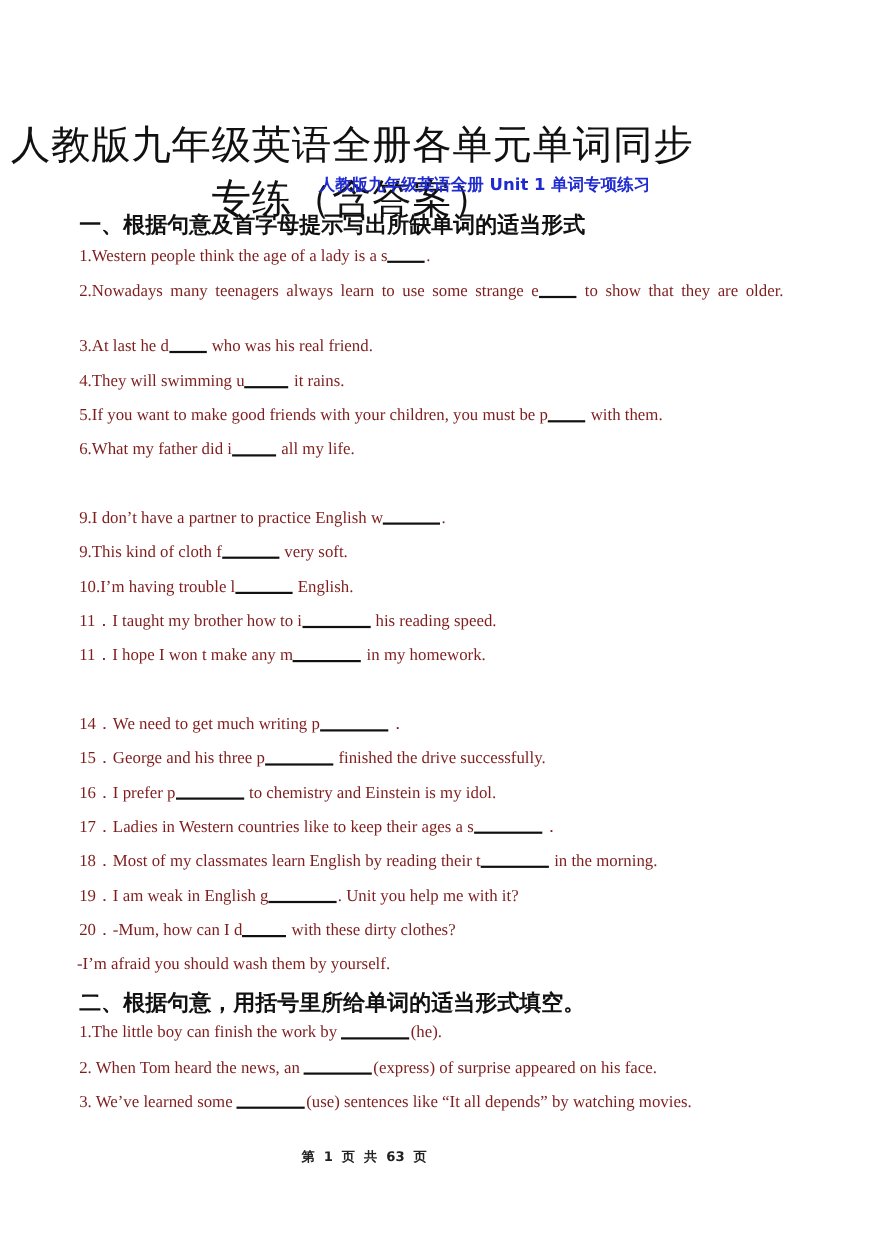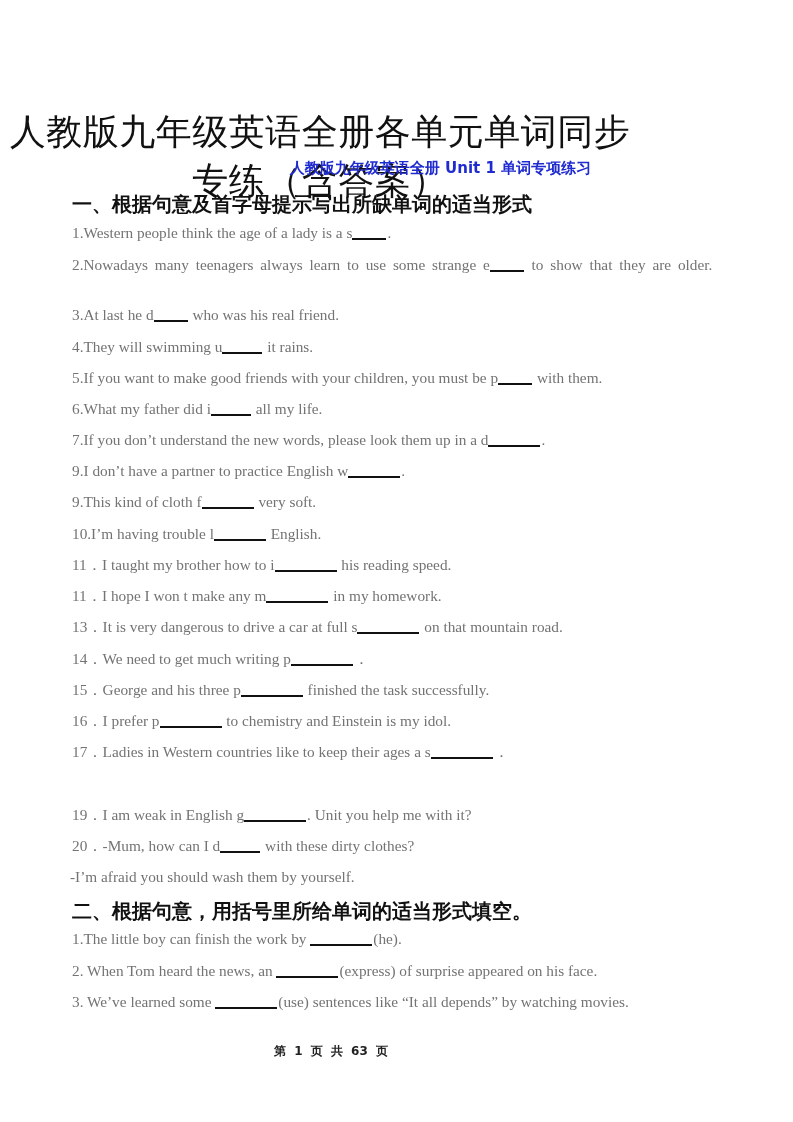--- a/index.html
+++ b/index.html
@@ -5,21 +5,21 @@
   html, body { margin: 0; padding: 0; background: #ffffff; }
   body { width: 793px; height: 1122px; position: relative; overflow: hidden;
          font-family: "Liberation Serif", "DejaVu Serif", serif; color: #1a1a1a; }
   .page { position: absolute; left: 0; top: 0; width: 793px; height: 1122px; }
   .title { position: absolute; top: 108px; left: 0; width: 640px; text-align: center;
            font-size: 36px; letter-spacing: 0.5px; color: #111; font-family: "DejaVu Sans", sans-serif; font-weight: normal; }
   .subtitle { position: absolute; top: 159px; left: 0; width: 793px; text-align: center;
               font-size: 15px; font-weight: bold; color: #1f2bd0; font-family: "DejaVu Sans", sans-serif; margin-left: 44px; }
   .section-heading { position: absolute; left: 72px; font-size: 20px; font-weight: bold;
                      font-family: "DejaVu Sans", sans-serif; color: #111; }
-  .q { position: absolute; left: 72px; width: 650px; font-size: 15.3px; line-height: 20px; color: #737373; }
+  .q { position: absolute; left: 72px; width: 650px; font-size: 15.3px; line-height: 20px; color: #7f1d1d; }
   .q.justify { text-align: justify; text-align-last: left; }
   .blank { display: inline-block; border-bottom: 2px solid #111; height: 12px; vertical-align: baseline; margin: 0 1px -2px 0; }
   .b5 { width: 34px; } .b6 { width: 40px; } .b7 { width: 52px; } .b8 { width: 62px; }
   .footer { position: absolute; top: 1043px; left: 0; width: 662px; text-align: center;
             font-size: 12px; font-weight: bold; font-family: "DejaVu Sans", sans-serif; color: #222; word-spacing: 4px; }
 </style>
 </head>
 <body>
 
 <div class="page">
@@ -34,42 +34,41 @@
   <div class="q justify" style="top:254px; line-height:21px; word-spacing:3px;"><span>2.Nowadays many teenagers always learn to use some strange e</span><span class="blank b5"></span><span> to show that they are older.</span></div>
 
   <div class="q" style="top:305px"><span>3.At last he d</span><span class="blank b5"></span><span> who was his real friend.</span></div>
 
   <div class="q" style="top:337px"><span>4.They will swimming u</span><span class="blank b6"></span><span> it rains.</span></div>
 
   <div class="q" style="top:368px"><span>5.If you want to make good friends with your children, you must be p</span><span class="blank b5"></span><span> with them.</span></div>
 
   <div class="q" style="top:399px"><span>6.What my father did i</span><span class="blank b6"></span><span> all my life.</span></div>
 
-  <div class="q" style="top:430px"><span>7.If you don’t understand the new words, please look them up in a d</span><span class="blank b7"></span><span>.</span></div>
 
   <div class="q" style="top:461px"><span>9.I don’t have a partner to practice English w</span><span class="blank b7"></span><span>.</span></div>
 
   <div class="q" style="top:492px"><span>9.This kind of cloth f</span><span class="blank b7"></span><span> very soft.</span></div>
 
   <div class="q" style="top:524px"><span>10.I’m having trouble l</span><span class="blank b7"></span><span> English.</span></div>
 
   <div class="q" style="top:555px"><span>11．I taught my brother how to i</span><span class="blank b8"></span><span> his reading speed.</span></div>
 
   <div class="q" style="top:586px"><span>11．I hope I won t make any m</span><span class="blank b8"></span><span> in my homework.</span></div>
 
-  <div class="q" style="top:617px"><span>13．It is very dangerous to drive a car at full s</span><span class="blank b8"></span><span> on that mountain road.</span></div>
 
   <div class="q" style="top:649px"><span>14．We need to get much writing p</span><span class="blank b8"></span><span>．</span></div>
 
-  <div class="q" style="top:680px"><span>15．George and his three p</span><span class="blank b8"></span><span> finished the task successfully.</span></div>
+  <div class="q" style="top:680px"><span>15．George and his three p</span><span class="blank b8"></span><span> finished the drive successfully.</span></div>
 
   <div class="q" style="top:711px"><span>16．I prefer p</span><span class="blank b8"></span><span> to chemistry and Einstein is my idol.</span></div>
 
   <div class="q" style="top:742px"><span>17．Ladies in Western countries like to keep their ages a s</span><span class="blank b8"></span><span>．</span></div>
 
+  <div class="q" style="top:773px"><span>18．Most of my classmates learn English by reading their t</span><span class="blank b8"></span><span> in the morning.</span></div>
 
   <div class="q" style="top:805px"><span>19．I am weak in English g</span><span class="blank b8"></span><span>. Unit you help me with it?</span></div>
 
   <div class="q" style="top:836px"><span>20．-Mum, how can I d</span><span class="blank b6"></span><span> with these dirty clothes?</span></div>
 
   <div class="q" style="top:867px; left:70px;"> -I’m afraid you should wash them by yourself.</div>
 
   <div class="section-heading" style="top:898px">二、根据句意，用括号里所给单词的适当形式填空。</div>
 
   <div class="q" style="top:929px"><span>1.The little boy can finish the work by </span><span class="blank b8"></span><span>(he).</span></div>

